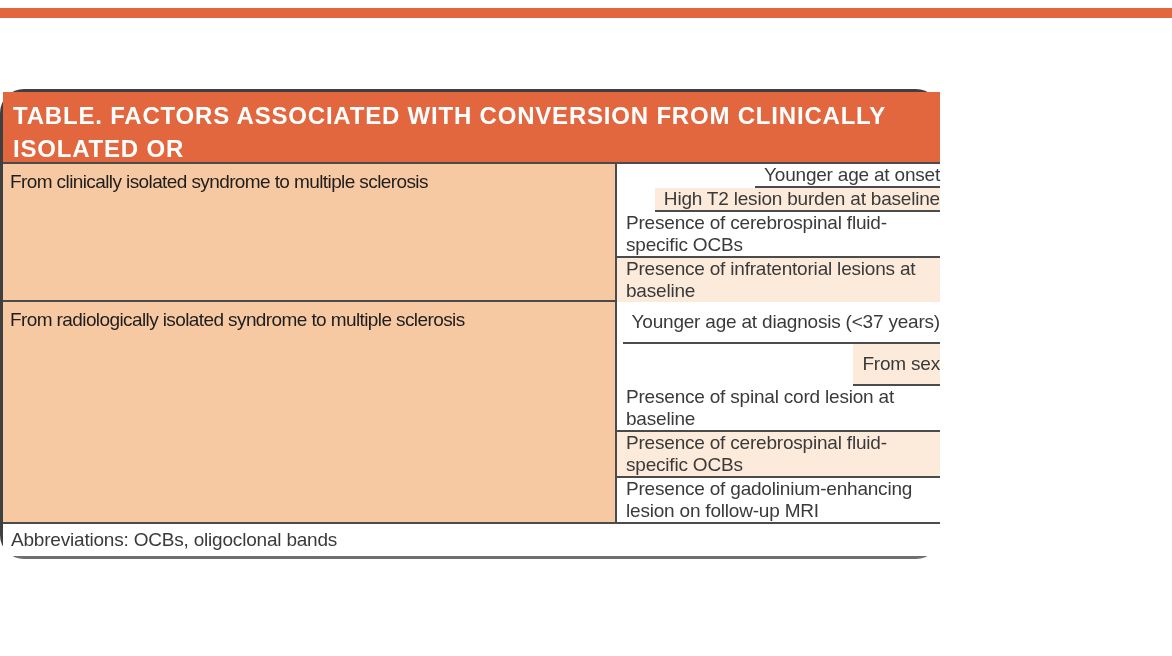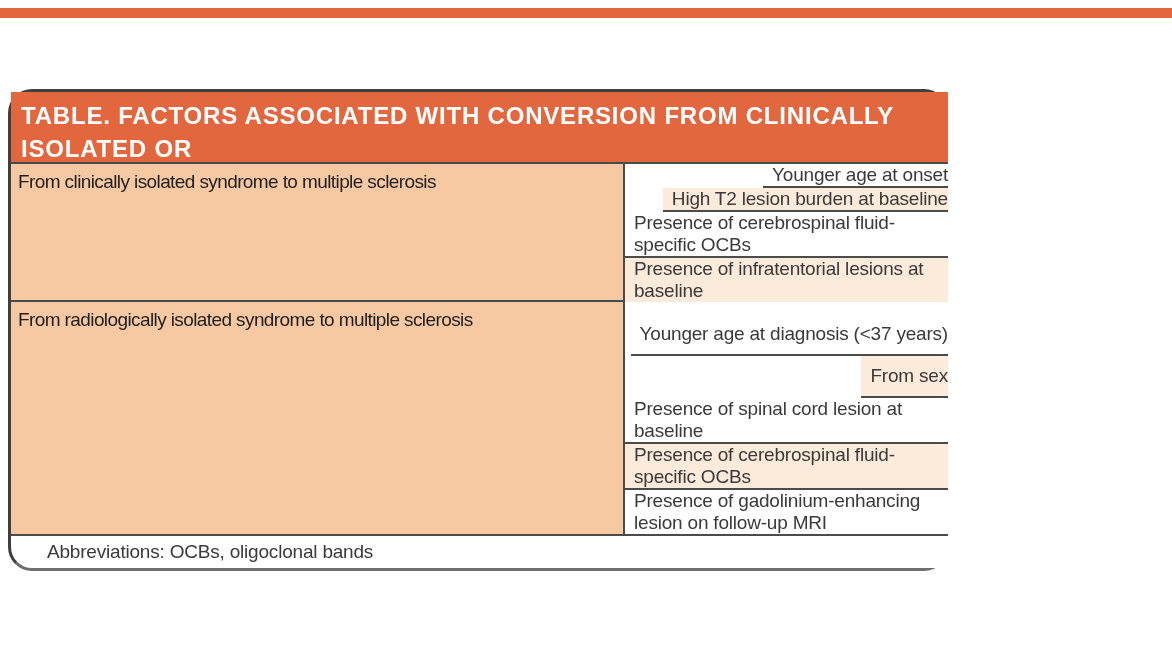--- a/index.html
+++ b/index.html
@@ -19,21 +19,21 @@
     position: absolute;
     top: 8px;
     left: 0;
     width: 1172px;
     height: 10px;
     background: var(--header-bg, #E2673F);
   }
   .ms-table {
     position: absolute;
     top: 89px;
-    left: 8px;
+    left: 0;
     width: 940px;
     box-sizing: border-box;
     border-top: 3px solid var(--outer-border, #3F3F3F);
     border-left: 3px solid var(--outer-border, #3F3F3F);
     border-bottom: 3px solid var(--bottom-border, #6F6F6F);
     border-right: none;
     border-radius: 24px;
   }
   .table-header {
     height: 72px;
@@ -64,21 +64,21 @@
     letter-spacing: -0.6px;
     color: var(--label-text, #1E1E1E);
   }
   .factor-rows {
     flex: 1;
     display: flex;
     flex-direction: column;
     align-items: flex-end;
   }
   .group.g0 .factor-rows { height: 136px; }
-  .group.g1 .factor-rows { height: 220px; margin-top: 12px; }
+  .group.g1 .factor-rows { height: 220px; }
   .factor-cell {
     flex: 1;
     display: flex;
     align-items: center;
     padding-left: 9px;
     border-bottom: 2px solid var(--border, #4B4B4B);
     font-size: 19px;
     letter-spacing: -0.2px;
     color: var(--body-text, #3A3A3A);
     background: var(--row-bg, #FFFFFF);
@@ -88,21 +88,20 @@
   .footnote-row {
     height: 32px;
     box-sizing: border-box;
     background: var(--row-bg, #FFFFFF);
     display: flex;
     align-items: center;
     padding-left: 8px;
     font-size: 19px;
     letter-spacing: -0.2px;
     color: var(--body-text, #3A3A3A);
-    margin-left: 28px;
   }
 </style>
 </head>
 <body>
 
 <div class="page">
 
   <div class="top-rule"></div>
 
   <div class="ms-table">

